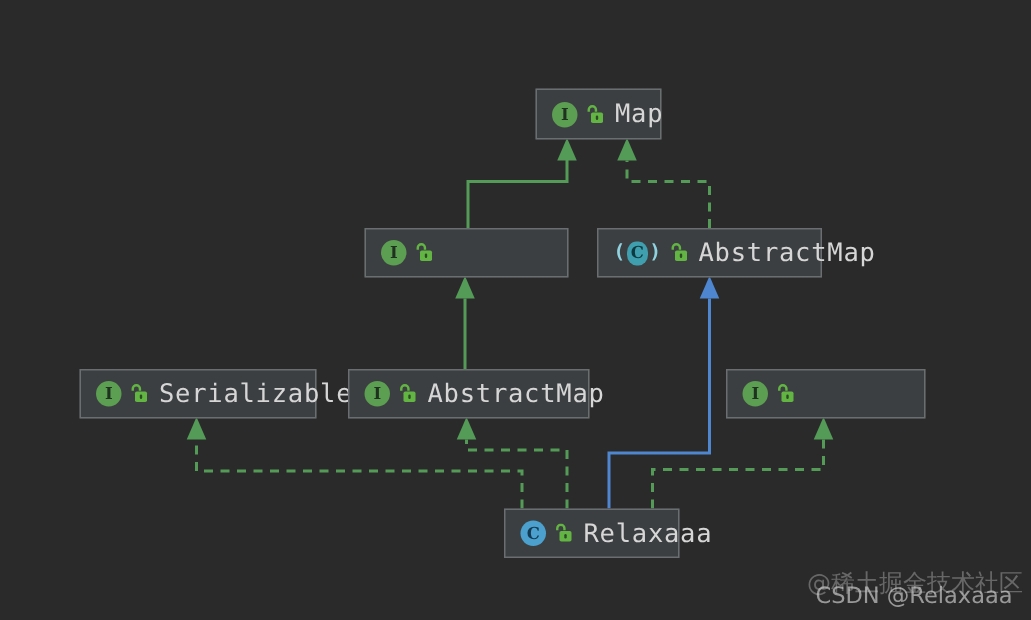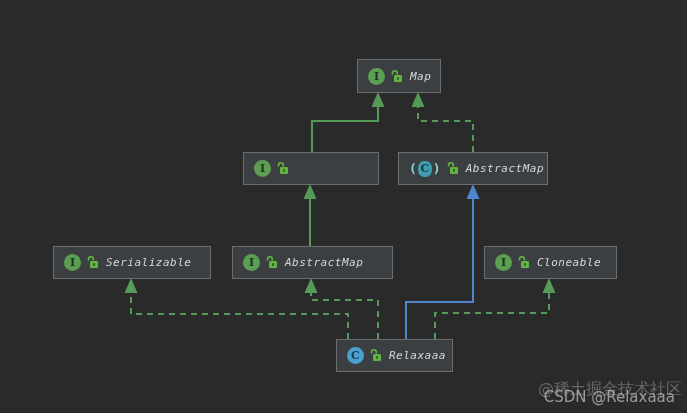--- a/index.html
+++ b/index.html
@@ -18,21 +18,21 @@
   .edge-blue{stroke:var(--blue);}
   .dashed{stroke-dasharray:6 5;}
   .head-green{fill:var(--green);stroke:none;}
   .head-blue{fill:var(--blue);stroke:none;}
 
   .node{
     position:absolute;z-index:2;display:flex;align-items:center;
     background:var(--node-fill);border:1.5px solid var(--node-border);
     padding:0 10px;gap:7px;cursor:default;
   }
-  .node .label{color:var(--text);font-size:11px;letter-spacing:0.5px;white-space:nowrap;font-style:italic;}
+  .node .label{color:var(--text);font-size:17px;letter-spacing:0.5px;white-space:nowrap;}
   .badge{
     width:17px;height:17px;border-radius:50%;flex:0 0 auto;
     display:flex;align-items:center;justify-content:center;
     font-size:11px;font-weight:bold;font-family:"DejaVu Serif","Liberation Serif",serif;
   }
   .badge-interface{background:var(--interface-badge);color:#1f3220;}
   .badge-class{background:var(--class-badge);color:#143a52;}
   .badge-abstract{background:var(--abstract-badge);color:#0d3a41;width:14px;height:16px;border-radius:45%;}
   .badge-wrap{display:flex;align-items:center;gap:1px;}
   .paren{color:#8fd3e0;font-size:13px;font-weight:bold;line-height:1;}
@@ -158,21 +158,20 @@
 
   <div class="node" id="node-cloneable">
     <span class="badge badge-interface">I</span>
     <span class="lock">
       <svg width="12" height="13" viewBox="0 0 12 13">
           <path d="M1.5 4.5 V3.2 a2.4 2.4 0 0 1 4.8 0 V4.5" fill="none" stroke="#62b543" stroke-width="1.6"></path>
           <rect x="3" y="5" width="8" height="7" rx="1.2" fill="#62b543"></rect>
           <rect x="6.2" y="7" width="1.6" height="3" rx="0.8" fill="#2c4a26"></rect>
         </svg>
     </span>
-    <span class="label">Cloneable</span>
   </div>
 
   <div class="node" id="node-treemap">
     <span class="badge badge-class">C</span>
     <span class="lock">
       <svg width="12" height="13" viewBox="0 0 12 13">
           <path d="M1.5 4.5 V3.2 a2.4 2.4 0 0 1 4.8 0 V4.5" fill="none" stroke="#62b543" stroke-width="1.6"></path>
           <rect x="3" y="5" width="8" height="7" rx="1.2" fill="#62b543"></rect>
           <rect x="6.2" y="7" width="1.6" height="3" rx="0.8" fill="#2c4a26"></rect>
         </svg>

